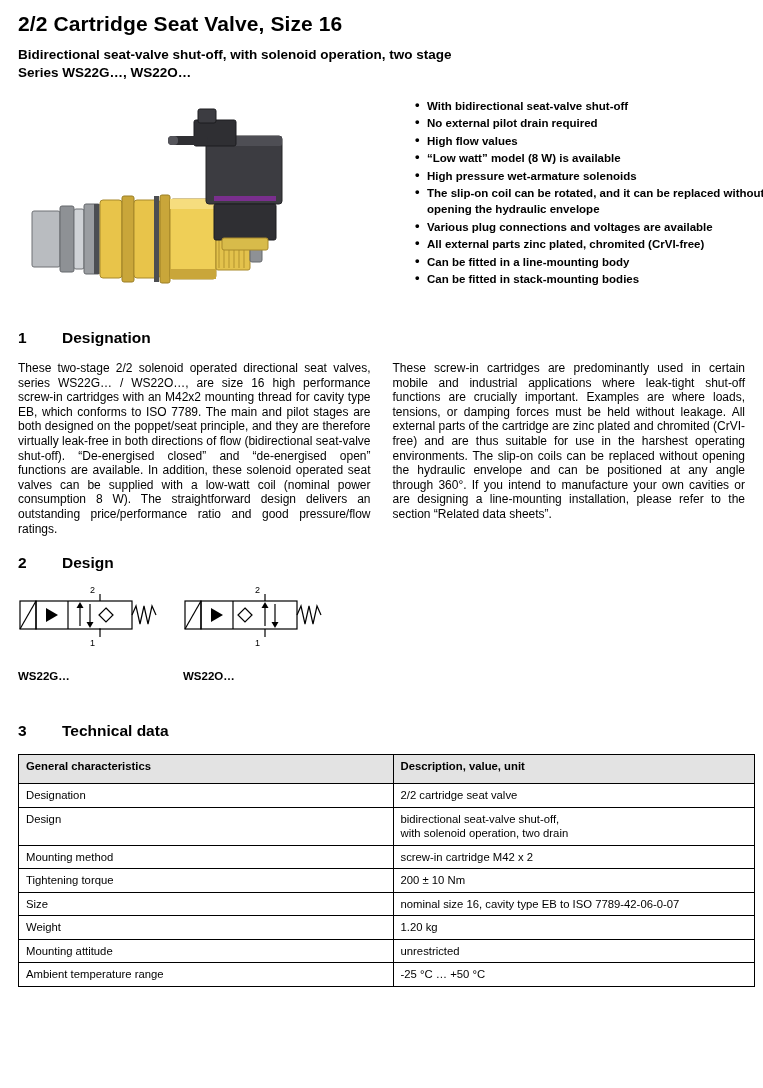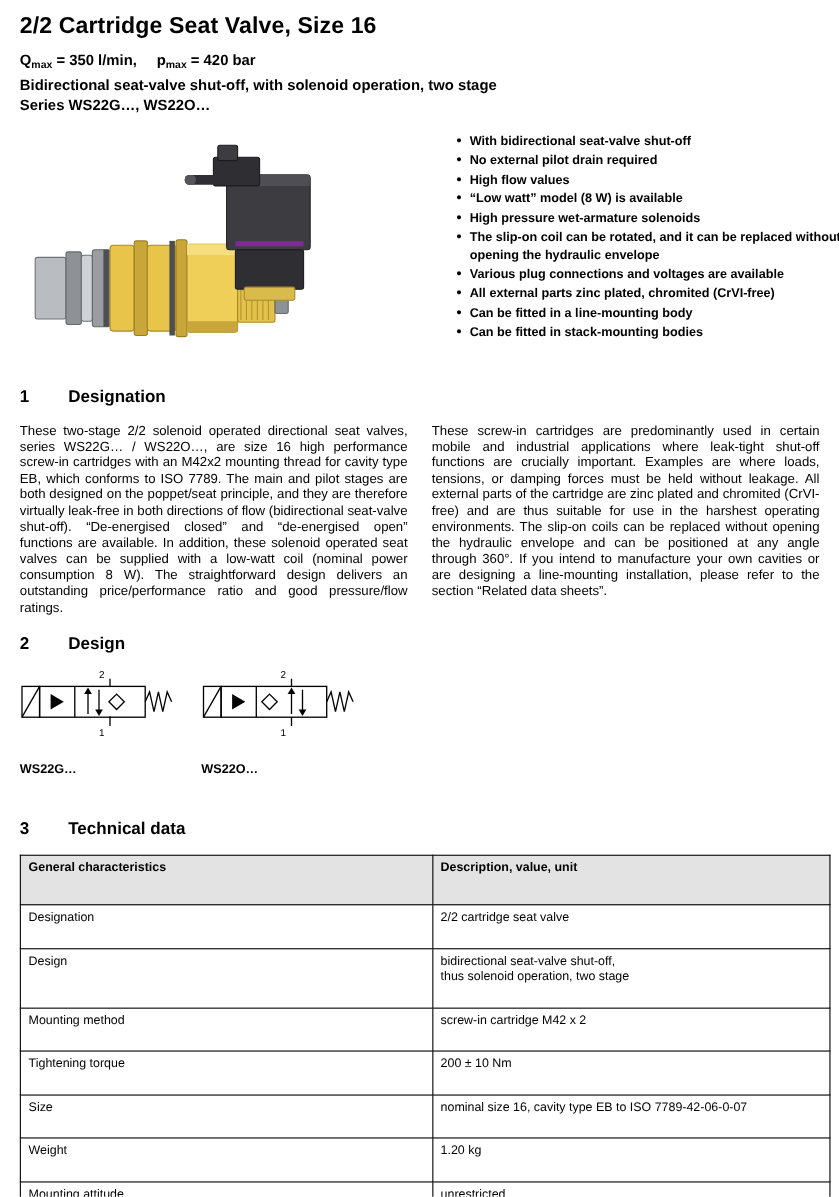--- a/index.html
+++ b/index.html
@@ -135,44 +135,41 @@
     width: 737px;
     border-collapse: collapse;
     margin-top: 14px;
     font-size: 11.3px;
   }
   table.tech th,
   table.tech td {
     border: 1px solid #000000;
     text-align: left;
     vertical-align: top;
-    padding: 4px 7px 20px 7px;
+    padding: 4px 7px 4px 7px;
     line-height: 14.5px;
   }
   table.tech th {
     background: #e3e3e3;
     font-weight: bold;
     height: 20px;
   }
   table.tech td.c1 { width: 368px; }
   table.tech td.c2 { width: 355px; }
   table.tech th.c1 { width: 368px; }
   table.tech th.c2 { width: 355px; }
 </style>
 </head>
 <body>
 
 <div class="page">
 
   <h1 class="doc-title">2/2 Cartridge Seat Valve, Size 16</h1>
 
   <div class="subhead">
-    <div class="spec-line">
-      <span>Q</span><span class="sub">max</span><span> = 350 l/min,</span><span class="gap"></span><span>p</span><span class="sub">max</span><span> = 420 bar</span>
-    </div>
     <div>Bidirectional seat-valve shut-off, with solenoid operation, two stage</div>
     <div>Series WS22G…,   WS22O…</div>
   </div>
 
   <div class="hero">
 
     <div class="hero-img">
       <svg width="380" height="215" viewBox="0 0 380 215">
 
         <g>
@@ -326,21 +323,21 @@
       </tr>
     </thead>
     <tbody>
       <tr>
         <td class="c1">Designation</td>
         <td class="c2">2/2 cartridge seat valve</td>
       </tr>
       <tr>
         <td class="c1">Design</td>
         <td class="c2" style="white-space: pre-line;">bidirectional seat-valve shut-off,
-thus solenoid operation, two stage</td>
+with solenoid operation, two drain</td>
       </tr>
       <tr>
         <td class="c1">Mounting method</td>
         <td class="c2">screw-in cartridge M42 x 2</td>
       </tr>
       <tr>
         <td class="c1">Tightening torque</td>
         <td class="c2">200 ± 10 Nm</td>
       </tr>
       <tr>

